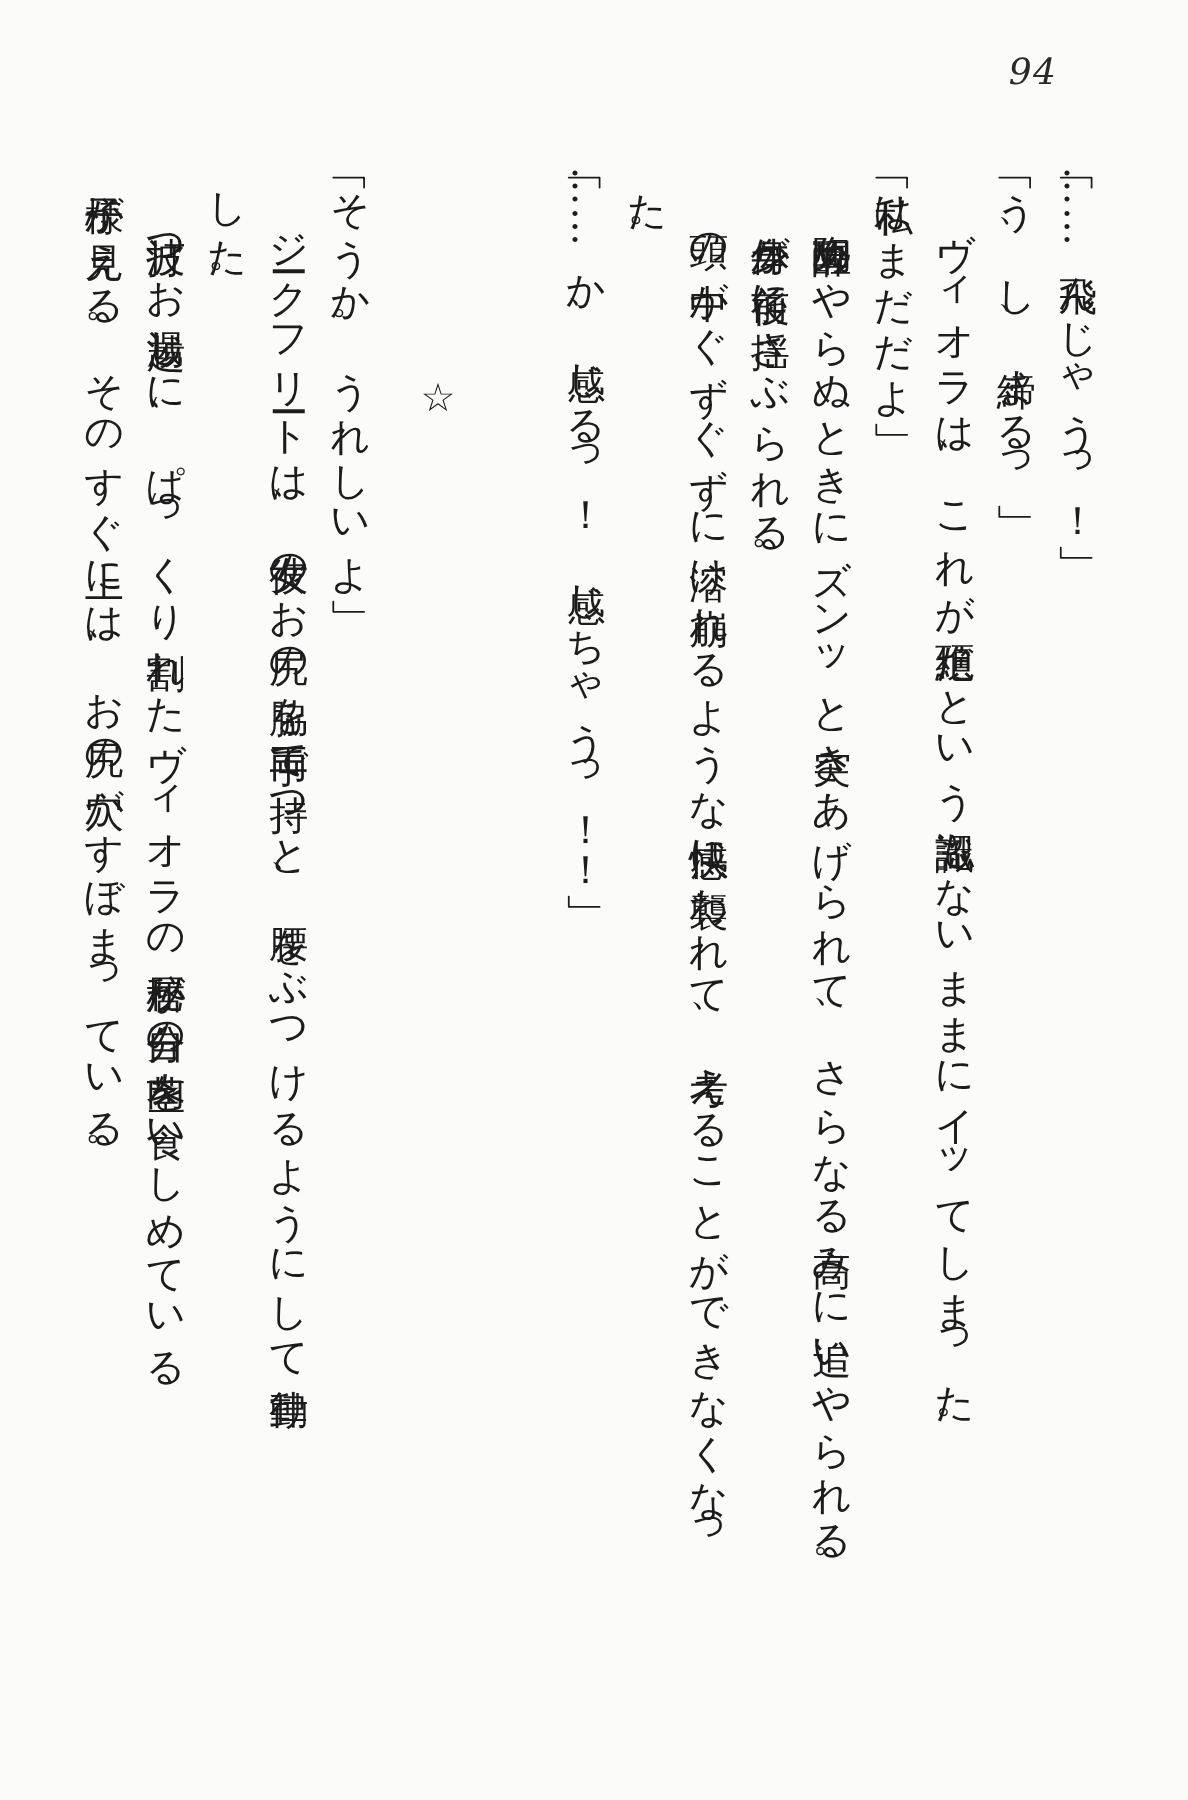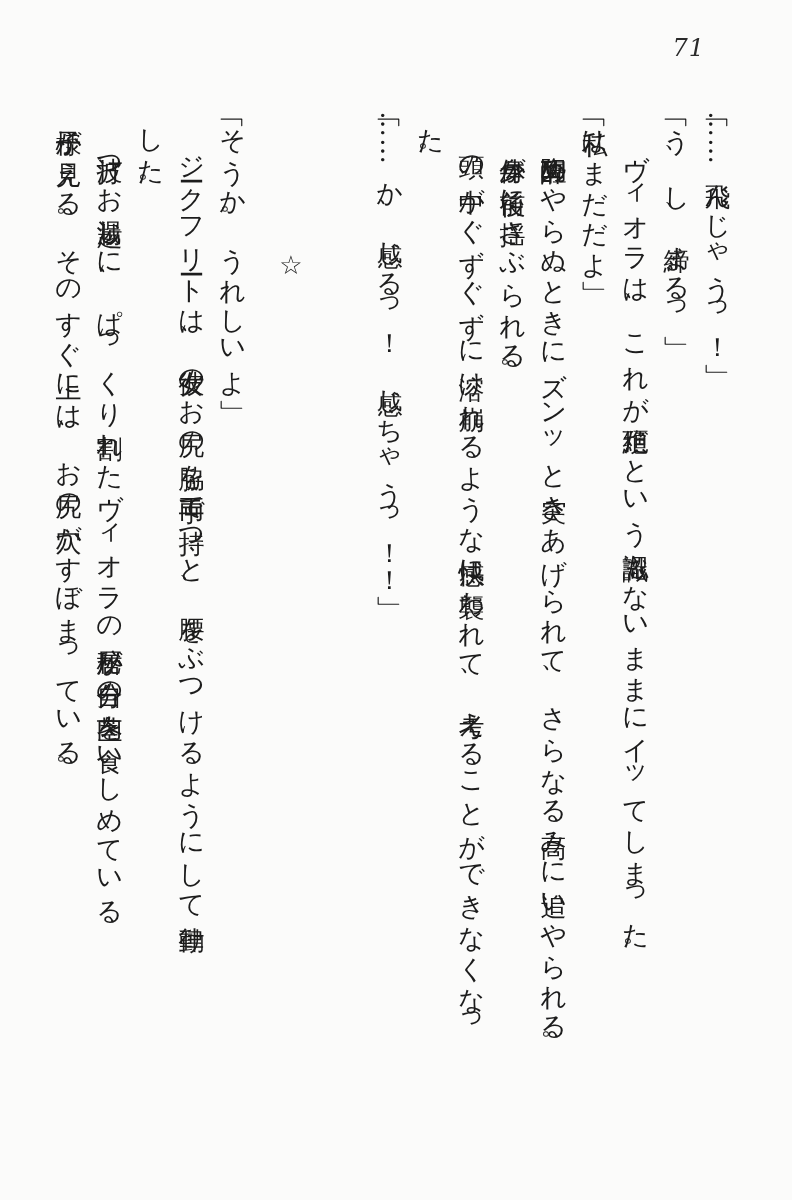--- a/index.html
+++ b/index.html
@@ -49,21 +49,21 @@
   .text-block p.star-line {
     margin-right: 58px;
     margin-left: 17px;
     padding-top: 140px;
   }
 </style>
 </head>
 <body>
 
 <div class="page">
-  <div class="page-number">71</div>
+  <div class="page-number">94</div>
 
   <div class="text-block">
     <p class="line">「……飛んじゃうっ！」</p>
     <p class="line">「う、し、締まるっ」</p>
     <p class="line indent">ヴィオラは、これが絶頂だという認識もないままにイッてしまった。</p>
     <p class="line">「私はまだだよ」</p>
     <p class="line indent">陶酔醒めやらぬときにズンッと突きあげられて、さらなる高みに追いやられる。</p>
     <p class="line indent">身体が前後に揺さぶられる。</p>
     <p class="line indent">頭の中がぐずぐずに溶け崩れるような快感に襲われて、考えることができなくなっ</p>
     <p class="line">た。</p>

